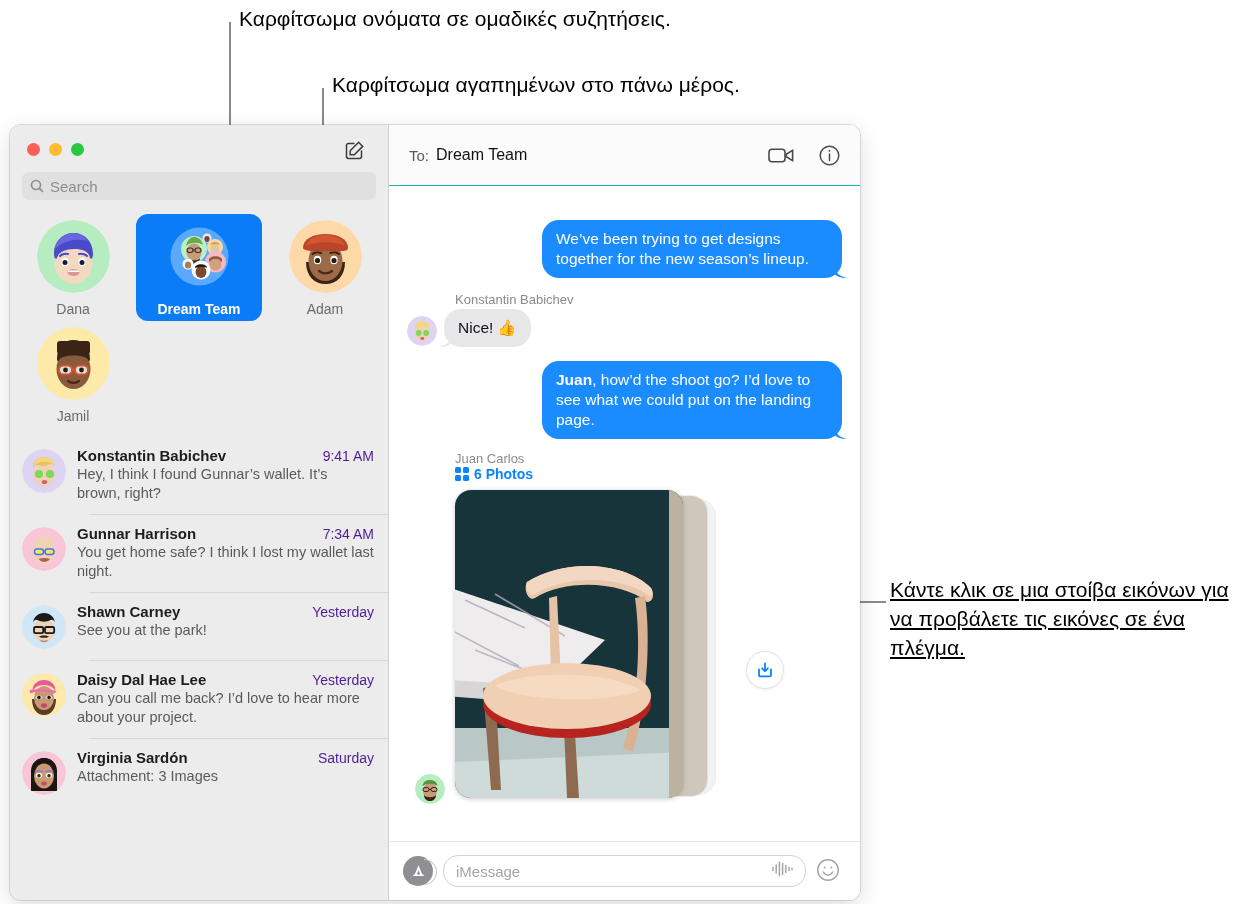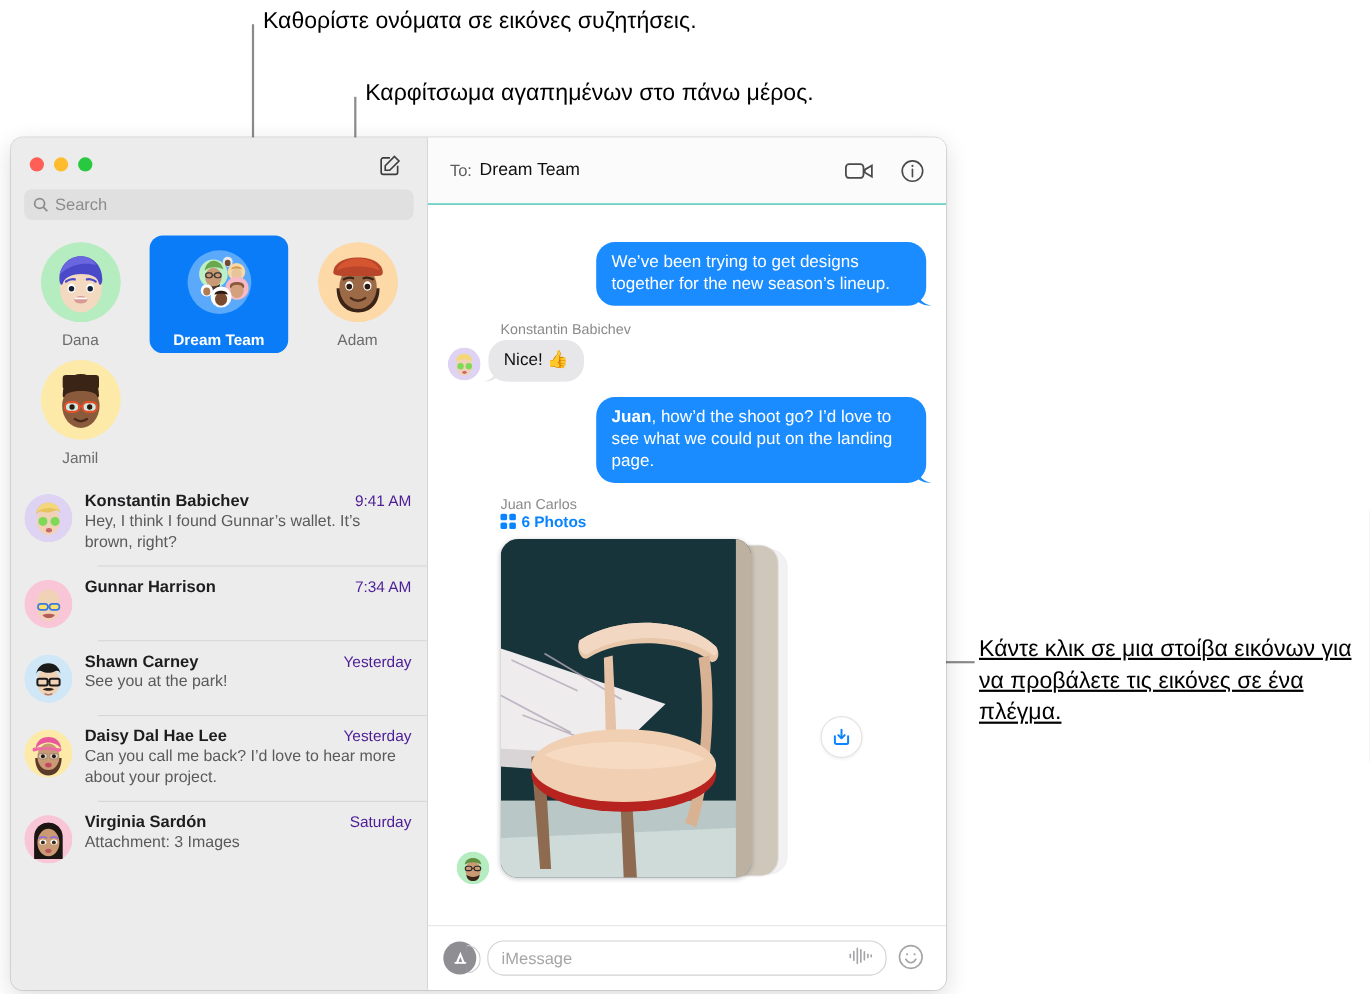--- a/index.html
+++ b/index.html
@@ -78,21 +78,21 @@
   .composer{height:58px;flex:0 0 58px;display:flex;align-items:center;gap:10px;padding:0 18px 0 14px;border-top:1px solid #e6e6e6;background:#fff;}
   .appsbtn{width:30px;height:30px;border-radius:50%;background:#8e8e93;display:flex;align-items:center;justify-content:center;cursor:pointer;position:relative;}
   .appsbtn::after{content:"";position:absolute;right:-4px;top:3px;width:12px;height:24px;border:1.6px solid #c8c8cc;border-left:none;border-radius:0 14px 14px 0;}
   .ifield{flex:1;height:30px;border:1px solid #d2d2d4;border-radius:15px;display:flex;align-items:center;padding:0 12px;gap:8px;justify-content:center;}
   .ifield .ph{flex:1;font-size:15px;color:#a5a5a8;}
   .emoji{width:26px;height:26px;cursor:pointer;}
 </style>
 </head>
 <body>
 
-<div class="callout-text" style="left:239px;top:4px;">Καθορίστε ονόματα σε εικόνες συζητήσεις.</div>
+<div class="callout-text" style="left:239px;top:4px;">Καρφίτσωμα ονόματα σε ομαδικές συζητήσεις.</div>
 <div class="callout-text" style="left:332px;top:70px;">Καρφίτσωμα αγαπημένων στο πάνω μέρος.</div>
 <div class="callout-text" style="left:890px;top:575px;width:350px;text-decoration:underline;">Κάντε κλικ σε μια στοίβα εικόνων για να προβάλετε τις εικόνες σε ένα πλέγμα.</div>
 
 <div class="leader v" style="left:229px;top:22px;height:246px;"></div>
 <div class="leader v" style="left:322px;top:88px;height:166px;"></div>
 <div class="leader h" style="left:728px;top:601px;width:158px;"></div>
 <div class="leader v" style="left:858px;top:560px;height:330px;"></div>
 
 <div id="window">
 
@@ -246,20 +246,21 @@
             <path d="M21.5 24.6h1.5" stroke="#3a7ae0" stroke-width="1.5"></path>
             <path d="M17 33c3 2.5 7 2.5 10 0-1 3-9 3-10 0z" fill="#fff"></path>
             <path d="M16.5 32c4-1.5 8-1.5 11.5 0-1.5 2-3.5 3-5.8 3S18 34 16.5 32z" fill="#b85a55"></path>
           </svg>
         </div>
         <div class="body">
           <div class="row1">
             <span class="nm">Gunnar Harrison</span>
             <span class="tm">7:34 AM</span>
           </div>
+          <div class="pv">You get home safe? I think I lost my wallet last night.</div>
         </div>
       </div>
 
       <div class="conv">
         <div class="cav">
           <svg viewBox="0 0 44 44" width="44" height="44">
             <circle cx="22" cy="22" r="22" fill="#cfe7f6"></circle>
             <ellipse cx="22" cy="25" rx="10.5" ry="12.5" fill="#f0d2b6"></ellipse>
             <path d="M11 19c0-7 5-11 11-11s11 4 11 11c0-4-3-5-5.5-3.5C25 17 19 17 16.5 15.5 14 14 11 15 11 19z" fill="#1a1a1a"></path>
             <rect x="12" y="22" width="9.2" height="6.2" rx="1.6" fill="none" stroke="#1a1a1a" stroke-width="1.8"></rect>

